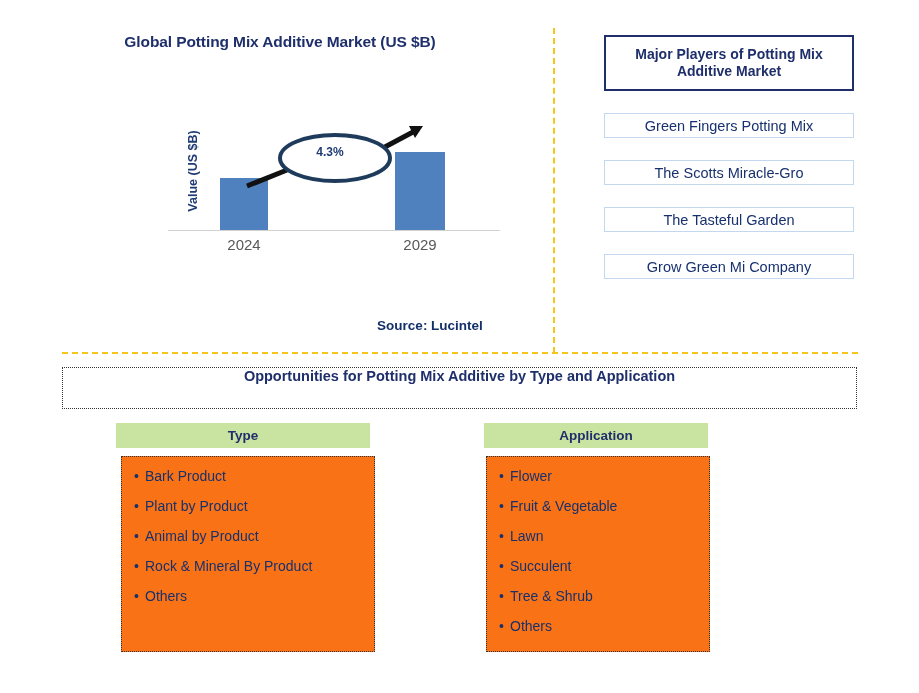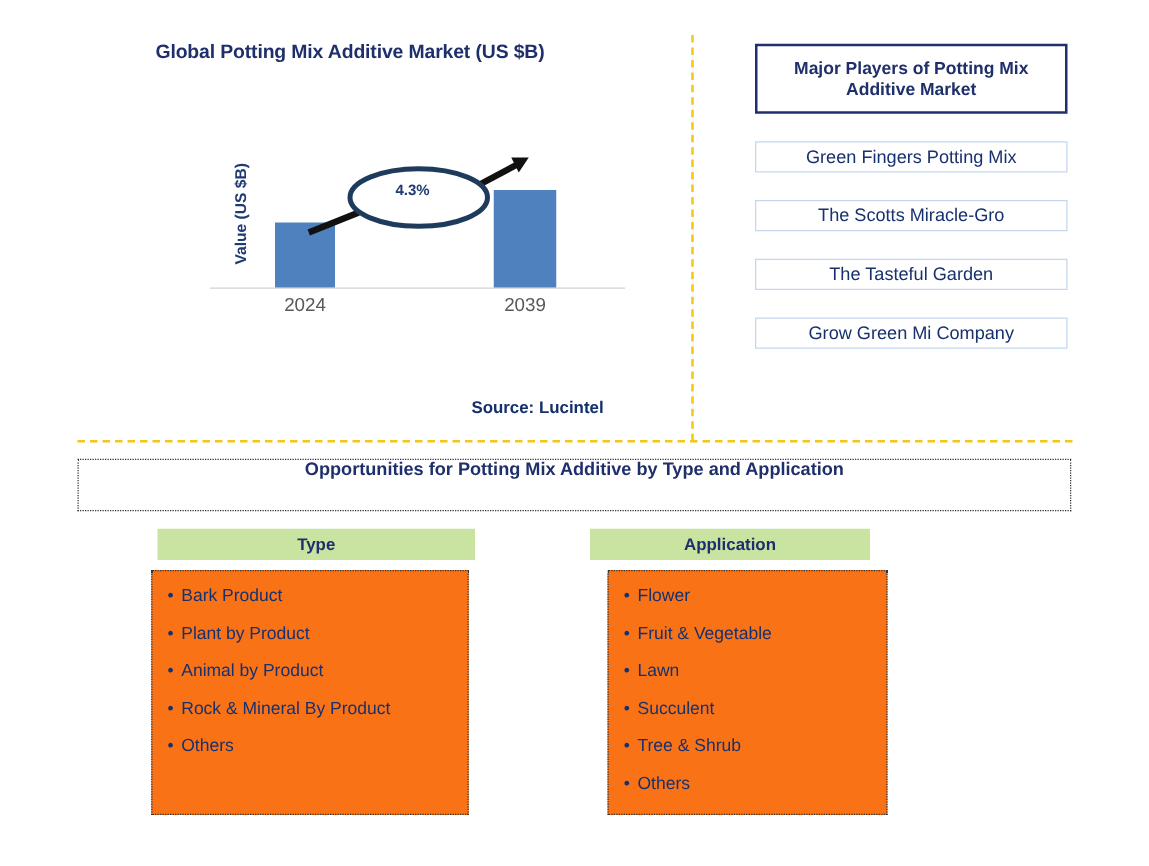--- a/index.html
+++ b/index.html
@@ -201,22 +201,22 @@
     height: 25px;
     background: #c9e3a0;
     display: flex;
     align-items: center;
     justify-content: center;
     box-sizing: border-box;
     font-size: 13.5px;
     font-weight: bold;
     color: #1f2f6b;
   }
-  .col-header-type { left: 126px; top: 423px; width: 254px; }
-  .col-header-app  { left: 472px; top: 423px; width: 224px; }
+  .col-header-type { left: 116px; top: 423px; width: 254px; }
+  .col-header-app  { left: 484px; top: 423px; width: 224px; }
 
   .col-box {
     position: absolute;
     border: 1px dotted #333333;
     box-sizing: border-box;
     padding: 12px 12px 0 12px;
     background: #f97316;
   }
   .col-box-type { left: 121px; top: 456px; width: 254px; height: 196px; }
   .col-box-app  { left: 486px; top: 456px; width: 224px; height: 196px; }
@@ -258,21 +258,21 @@
 
     <svg class="cagr-svg" viewBox="0 0 180 70">
       <path d="M 2 62 L 42 46" stroke="#111111" stroke-width="5" fill="none"></path>
       <path d="M 138 24 L 168 8" stroke="#111111" stroke-width="5" fill="none"></path>
       <polygon points="170,14 178,2 164,2" fill="#111111"></polygon>
       <ellipse cx="90" cy="34" rx="55" ry="23" fill="#ffffff" stroke="#1f3b5c" stroke-width="4"></ellipse>
     </svg>
     <div class="cagr-text">4.3%</div>
 
     <div class="x-tick x-tick-2024">2024</div>
-    <div class="x-tick x-tick-2030">2039</div>
+    <div class="x-tick x-tick-2030">2029</div>
   </div>
 
   <div class="source">Source: Lucintel</div>
 
   <div class="players-header">
     <span>Major Players of Potting Mix Additive Market</span>
   </div>
 
   <div class="player-item player-0">Green Fingers Potting Mix</div>
   <div class="player-item player-1">The Scotts Miracle-Gro</div>

